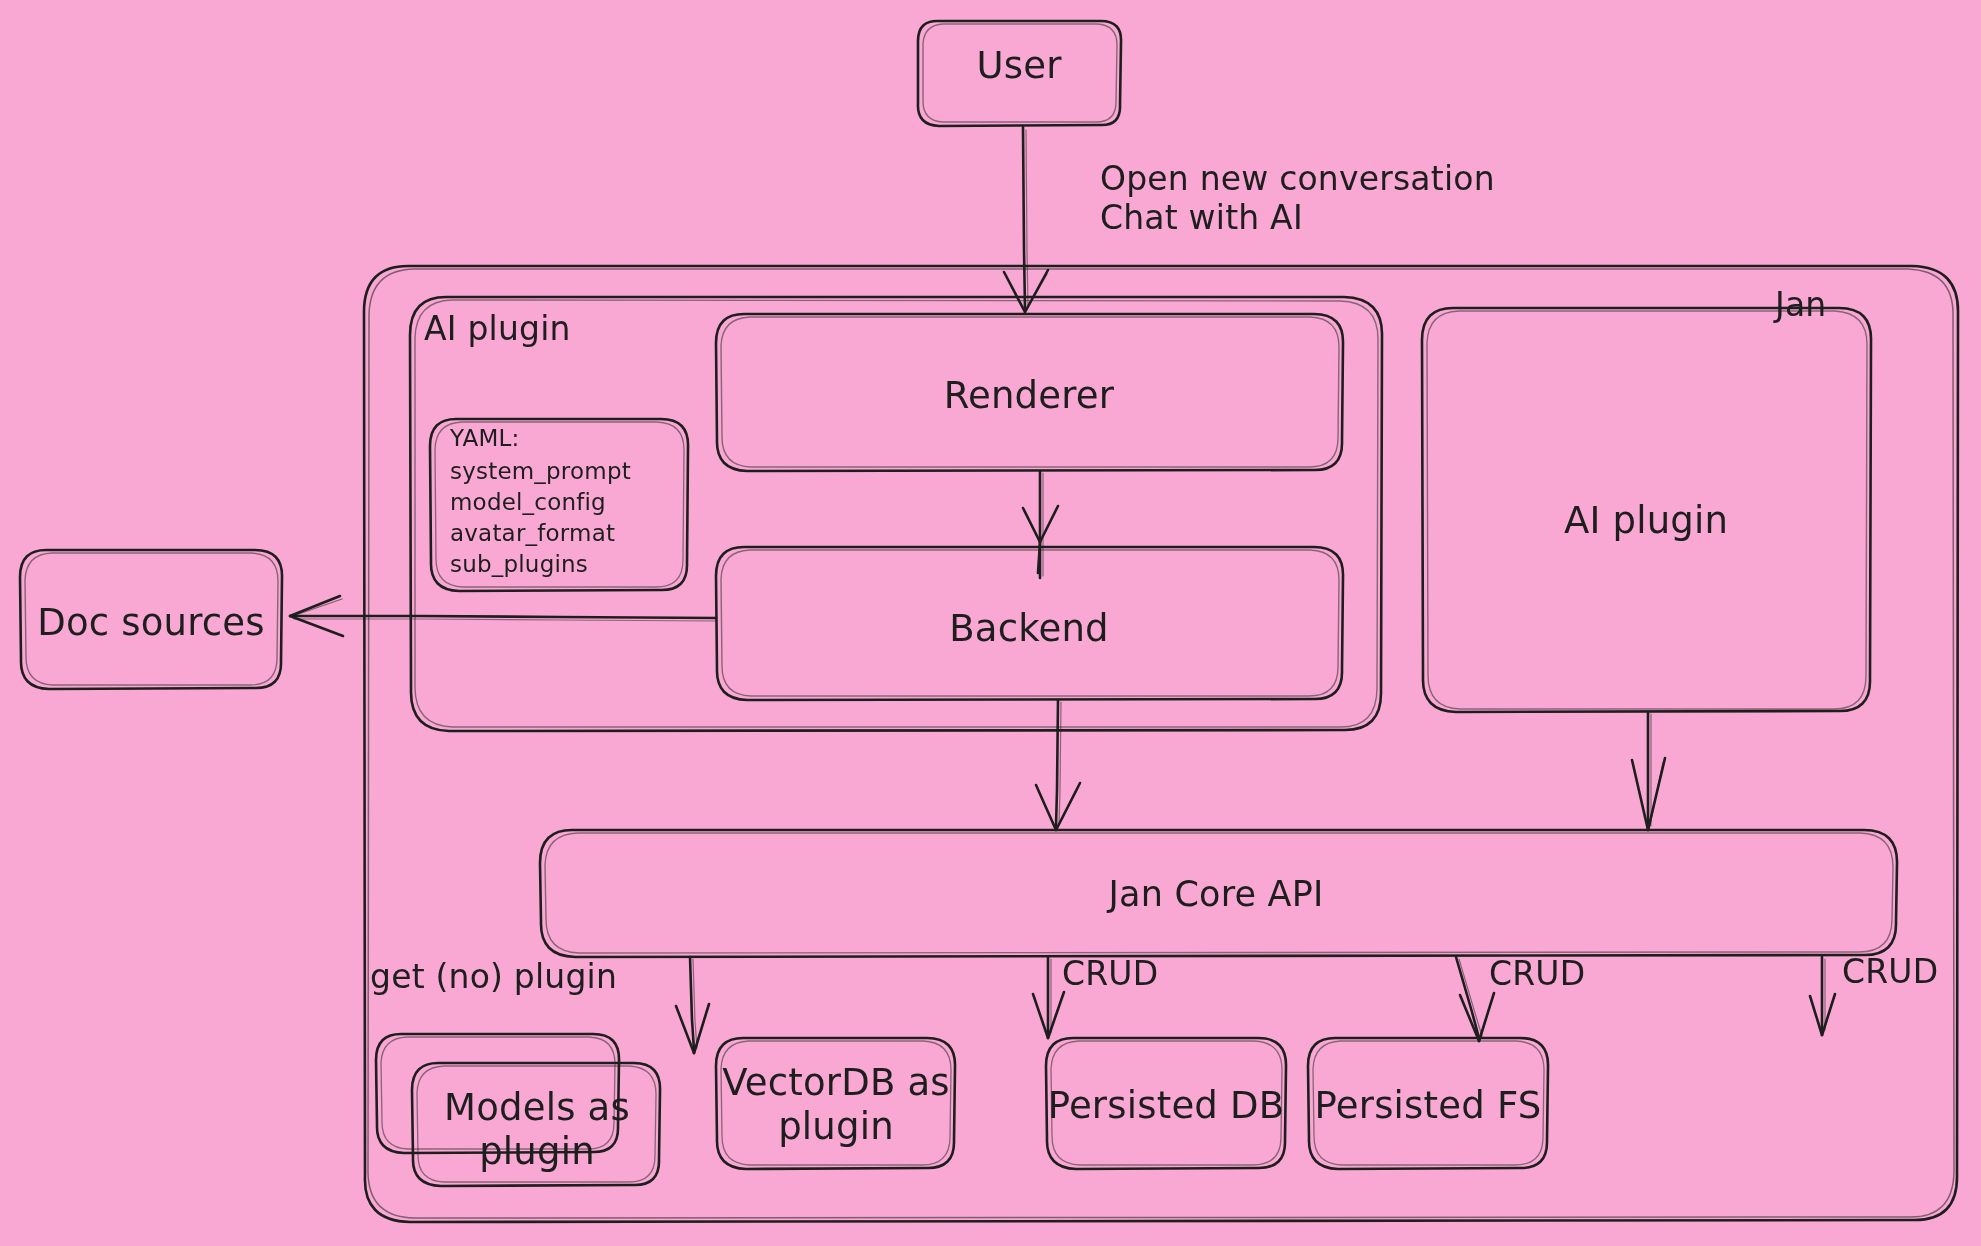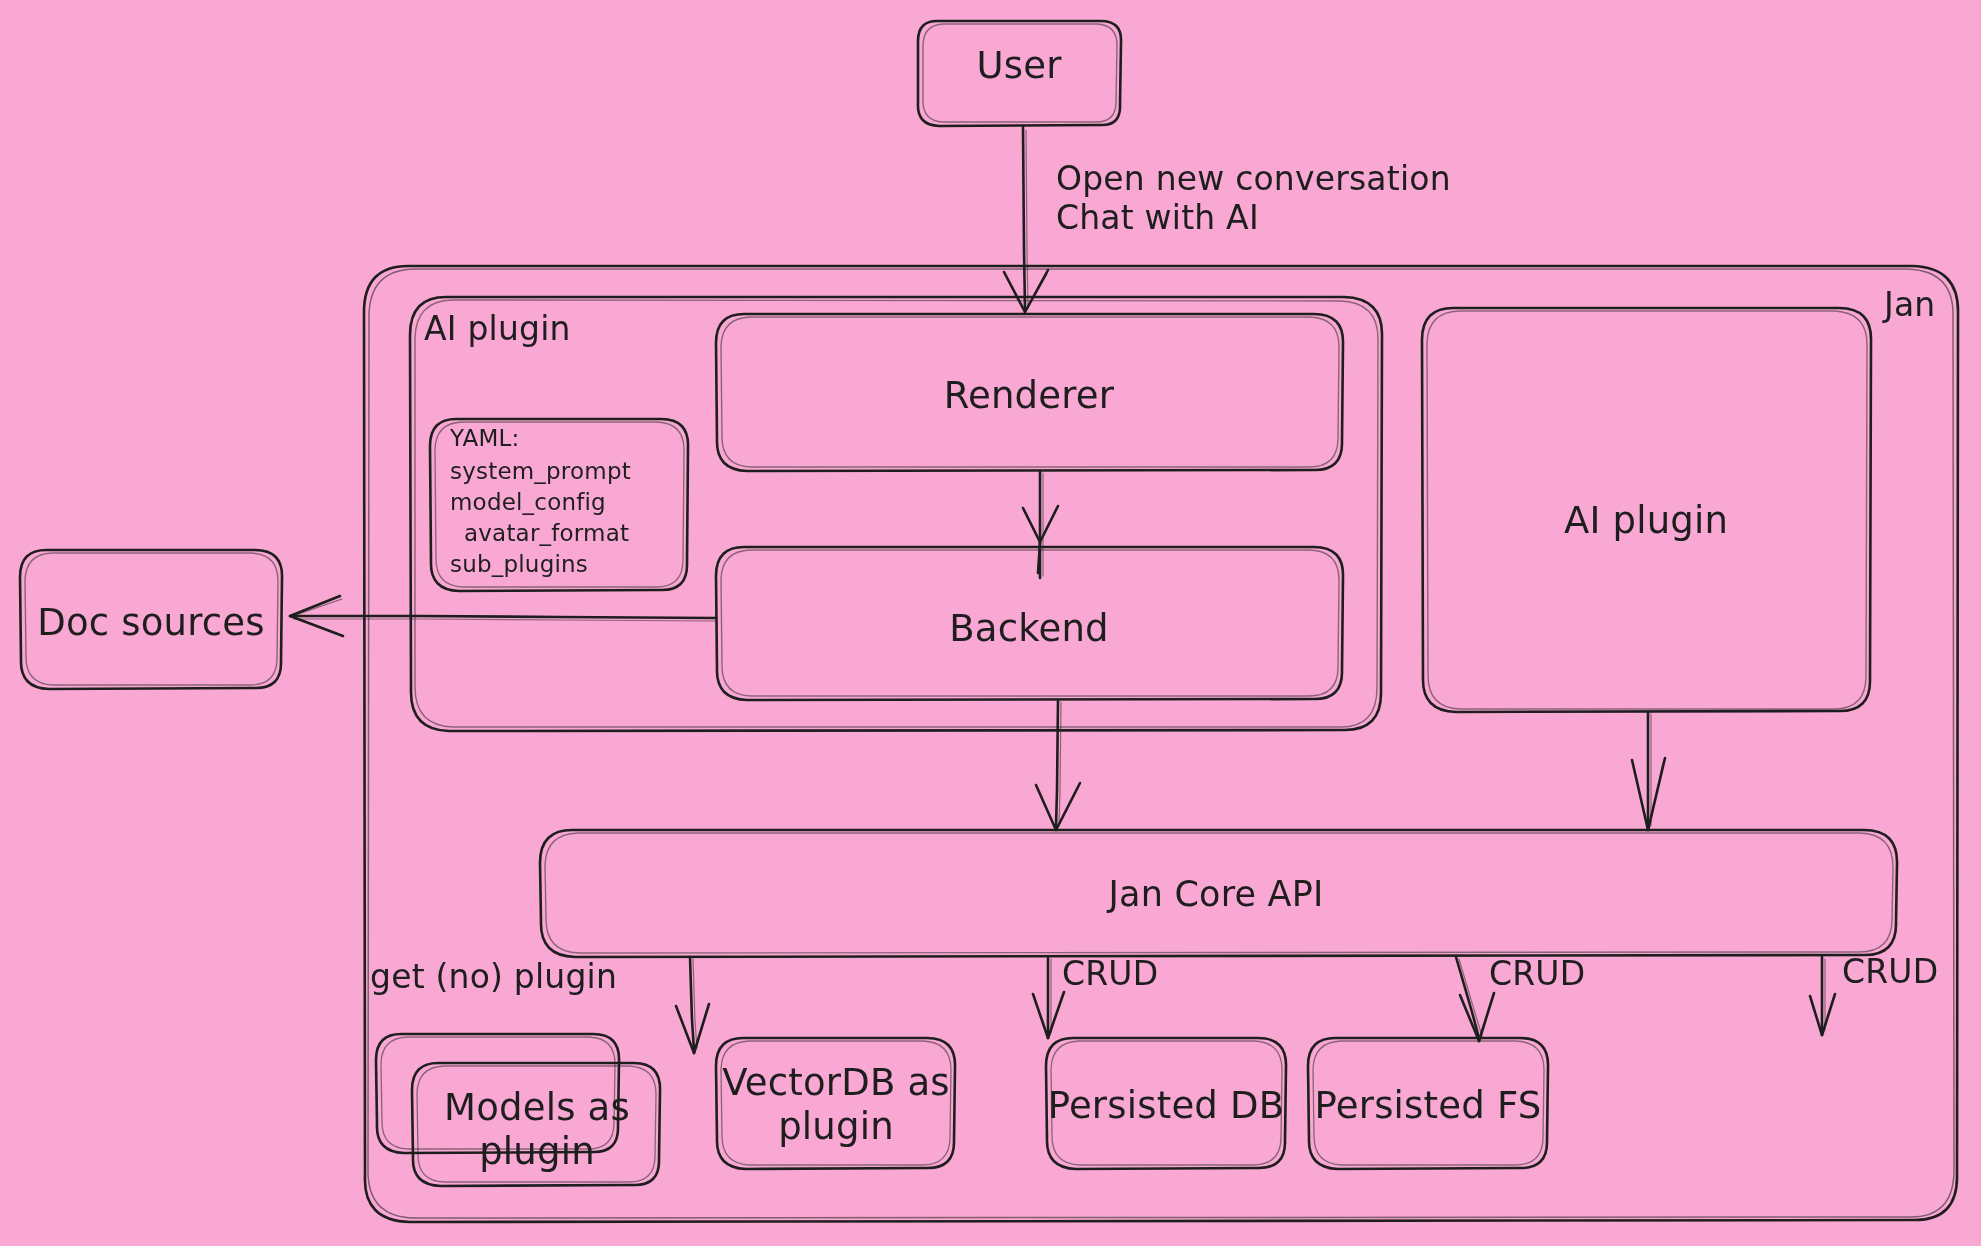--- a/index.html
+++ b/index.html
@@ -190,33 +190,33 @@
 
     <g>
       <path d="M1337,1038 Q1308,1037 1308,1066 L1309,1139 Q1308,1168 1338,1169 L1519,1168 Q1548,1169 1547,1140 L1548,1067 Q1549,1038 1520,1038 Z"></path>
       <path d="M1341,1041 Q1314,1042 1313,1069 L1314,1136 Q1314,1164 1342,1165 L1515,1165 Q1543,1165 1543,1137 L1544,1070 Q1544,1042 1516,1041 Z" stroke-width="1.3" opacity="0.5"></path>
     </g>
 
   </svg>
 
   <div class="lbl t-box ctr" style="left:1019px; top:44px;">User</div>
 
-  <div class="lbl t-edge" style="left:1056px; top:160px;">Open new conversation
+  <div class="lbl t-edge" style="left:1100px; top:160px;">Open new conversation
 Chat with AI</div>
 
   <div class="lbl t-group" style="left:424px; top:310px;">AI plugin</div>
 
-  <div class="lbl t-group" style="left:1884px; top:286px;">Jan</div>
+  <div class="lbl t-group" style="left:1775px; top:286px;">Jan</div>
 
   <div class="lbl t-box ctr" style="left:1029px; top:374px;">Renderer</div>
 
   <div class="lbl t-yaml" style="left:450px; top:423px;">YAML:</div>
   <div class="lbl t-yaml" style="left:450px; top:456px;">system_prompt</div>
   <div class="lbl t-yaml" style="left:450px; top:487px;">model_config</div>
-  <div class="lbl t-yaml" style="left:450px; top:518px;margin-left:14px;">avatar_format</div>
+  <div class="lbl t-yaml" style="left:450px; top:518px;">avatar_format</div>
   <div class="lbl t-yaml" style="left:450px; top:549px;">sub_plugins</div>
 
   <div class="lbl t-box ctr" style="left:1029px; top:607px;">Backend</div>
 
   <div class="lbl t-box ctr" style="left:1646px; top:499px;">AI plugin</div>
 
   <div class="lbl t-box ctr" style="left:151px; top:601px;">Doc sources</div>
 
   <div class="lbl t-core ctr" style="left:1216px; top:874px;">Jan Core API</div>
 

